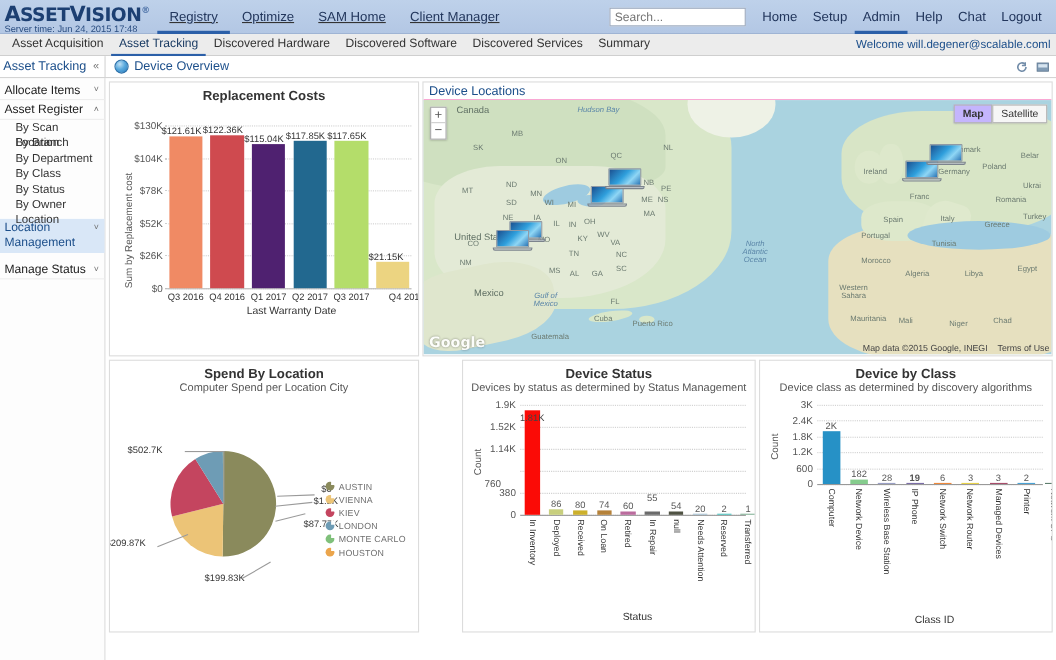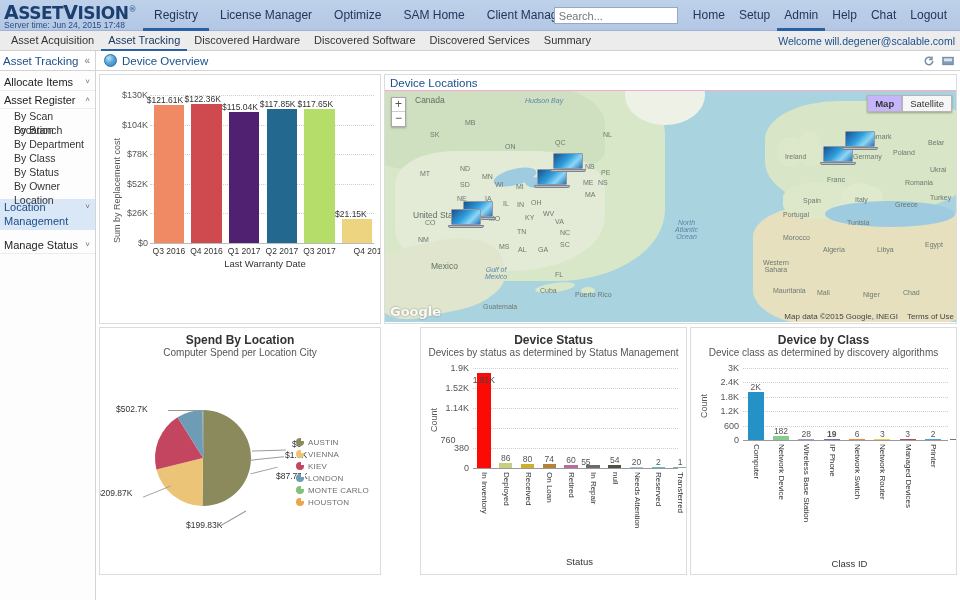--- a/index.html
+++ b/index.html
@@ -41,21 +41,21 @@
   }
   .logo-text .cap { font-size: 19px; }
   .logo-reg { font-size: 8px; vertical-align: super; color:#4a6fa5; }
   .server-time {
     font-size: 8.5px;
     color: #2a4d80;
     line-height: 10px;
     white-space: nowrap;
     margin-top: -1px;
   }
-  #topnav { display: flex; height: 31px; }
+  #topnav { display: flex; height: 31px; text-decoration: underline; }
   .topnav-item {
     padding: 0 11px;
     font-size: 12px;
     color: #22365c;
     line-height: 31px;
     height: 31px;
     cursor: pointer;
     white-space: nowrap;
   }
   .topnav-item.active {
@@ -311,21 +311,20 @@
 
 <div id="topbar">
   <div id="logo-block">
     <div class="logo-text">
       <span class="cap">A</span><span>SSET</span><span class="cap">V</span><span>ISION</span><span class="logo-reg">®</span>
     </div>
     <div class="server-time">Server time: Jun 24, 2015 17:48</div>
   </div>
   <div id="topnav">
     <div class="topnav-item active">Registry</div>
-    <div class="topnav-item">License Manager</div>
     <div class="topnav-item">Optimize</div>
     <div class="topnav-item">SAM Home</div>
     <div class="topnav-item">Client Manager</div>
   </div>
   <div id="topright">
     <input id="search-input" type="text" placeholder="Search..." style="">
     <div class="topright-item">Home</div>
     <div class="topright-item">Setup</div>
     <div class="topright-item active">Admin</div>
     <div class="topright-item">Help</div>
@@ -392,20 +391,21 @@
       <span class="lbl">Manage Status</span>
       <span class="chev">˅</span>
     </div>
   </div>
 
   <div id="main">
 
     <div id="row1">
 
       <div class="panel" id="panel-replacement">
+        <div class="chart-title">Replacement Costs</div>
         <div id="rc-area">
             <div class="y-label-vert" style="left:12px; top:166px;">Sum by Replacement cost</div>
             <div class="gridline" style="top:166px;"></div>
             <div class="ytick" style="top:161px; left:0;">$0</div>
             <div class="gridline" style="top:136.4px;"></div>
             <div class="ytick" style="top:131.4px; left:0;">$26K</div>
             <div class="gridline" style="top:106.8px;"></div>
             <div class="ytick" style="top:101.8px; left:0;">$52K</div>
             <div class="gridline" style="top:77.2px;"></div>
             <div class="ytick" style="top:72.2px; left:0;">$78K</div>
@@ -650,21 +650,21 @@
             <div style="position:absolute; left:99.74199999999999px; width:13.516px; height:4.2105263157894735px; top:105.78947368421052px; background:#ccb02c;"></div>
             <div class="bar-lbl" style="left:94.74199999999999px; top:95.78947368421052px; width:23.516px; text-align:center; color:#555;">80</div>
             <div style="position:absolute; left:106.49999999999999px; top:114px; transform-origin:left top; transform:rotate(90deg) translateY(-50%); font-size:8px; color:#333; white-space:nowrap;">Received</div>
             <div style="position:absolute; left:121.542px; width:13.516px; height:3.8947368421052633px; top:106.10526315789474px; background:#b5823a;"></div>
             <div class="bar-lbl" style="left:116.542px; top:96.10526315789474px; width:23.516px; text-align:center; color:#555;">74</div>
             <div style="position:absolute; left:128.3px; top:114px; transform-origin:left top; transform:rotate(90deg) translateY(-50%); font-size:8px; color:#333; white-space:nowrap;">On Loan</div>
             <div style="position:absolute; left:143.34199999999998px; width:13.516px; height:3.1578947368421053px; top:106.84210526315789px; background:#bb6c9e;"></div>
             <div class="bar-lbl" style="left:138.34199999999998px; top:96.84210526315789px; width:23.516px; text-align:center; color:#555;">60</div>
             <div style="position:absolute; left:150.1px; top:114px; transform-origin:left top; transform:rotate(90deg) translateY(-50%); font-size:8px; color:#333; white-space:nowrap;">Retired</div>
             <div style="position:absolute; left:165.142px; width:13.516px; height:2.8947368421052633px; top:107.10526315789474px; background:#6b6b6b;"></div>
-            <div class="bar-lbl" style="left:160.142px; top:99px; width:23.516px; color:#555;">55</div>
+            <div class="bar-lbl" style="left:160.142px; top:89px; width:23.516px; text-align:center; color:#555;">55</div>
             <div style="position:absolute; left:171.9px; top:114px; transform-origin:left top; transform:rotate(90deg) translateY(-50%); font-size:8px; color:#333; white-space:nowrap;">In Repair</div>
             <div style="position:absolute; left:186.942px; width:13.516px; height:2.8421052631578947px; top:107.15789473684211px; background:#4f5243;"></div>
             <div class="bar-lbl" style="left:181.942px; top:97.15789473684211px; width:23.516px; text-align:center; color:#555;">54</div>
             <div style="position:absolute; left:193.70000000000002px; top:114px; transform-origin:left top; transform:rotate(90deg) translateY(-50%); font-size:8px; color:#333; white-space:nowrap;">null</div>
             <div style="position:absolute; left:208.742px; width:13.516px; height:1.5px; top:108.5px; background:#a9c3d4;"></div>
             <div class="bar-lbl" style="left:203.742px; top:98.5px; width:23.516px; text-align:center; color:#555;">20</div>
             <div style="position:absolute; left:215.5px; top:114px; transform-origin:left top; transform:rotate(90deg) translateY(-50%); font-size:8px; color:#333; white-space:nowrap;">Needs Attention</div>
             <div style="position:absolute; left:230.542px; width:13.516px; height:1.5px; top:108.5px; background:#4fc4c0;"></div>
             <div class="bar-lbl" style="left:225.542px; top:98.5px; width:23.516px; text-align:center; color:#555;">2</div>
             <div style="position:absolute; left:237.3px; top:114px; transform-origin:left top; transform:rotate(90deg) translateY(-50%); font-size:8px; color:#333; white-space:nowrap;">Reserved</div>

